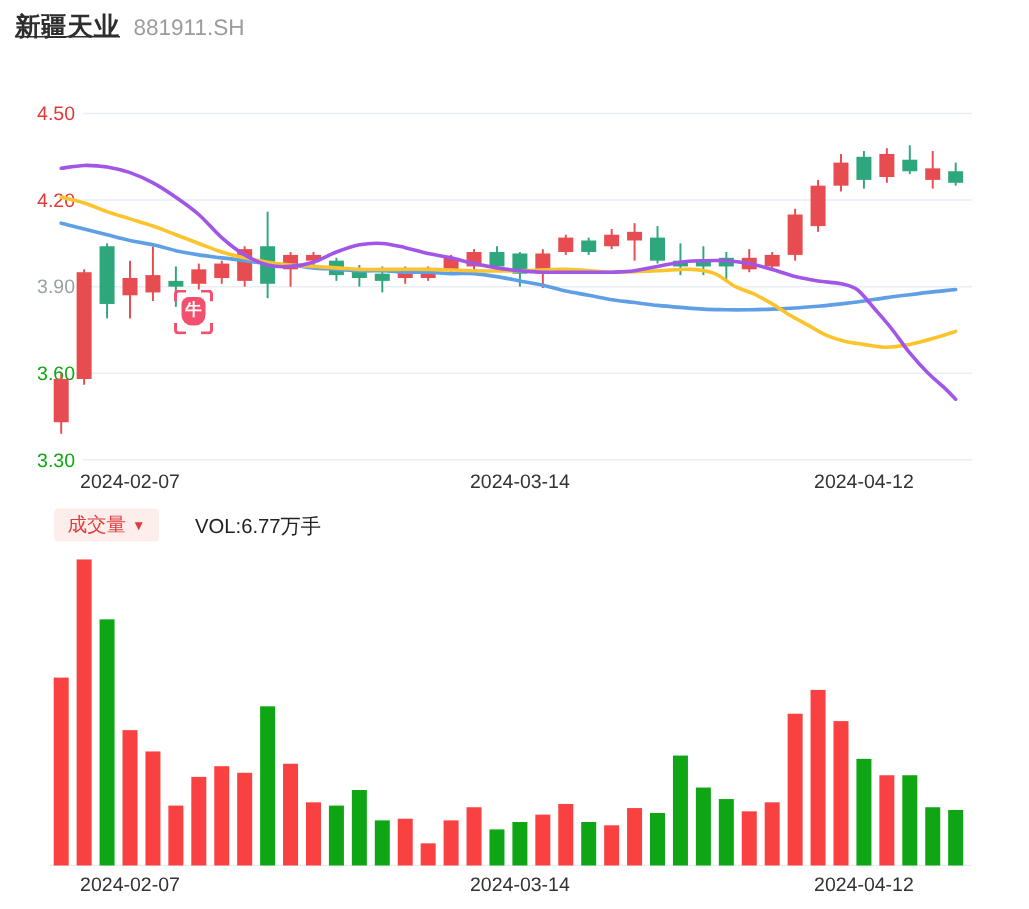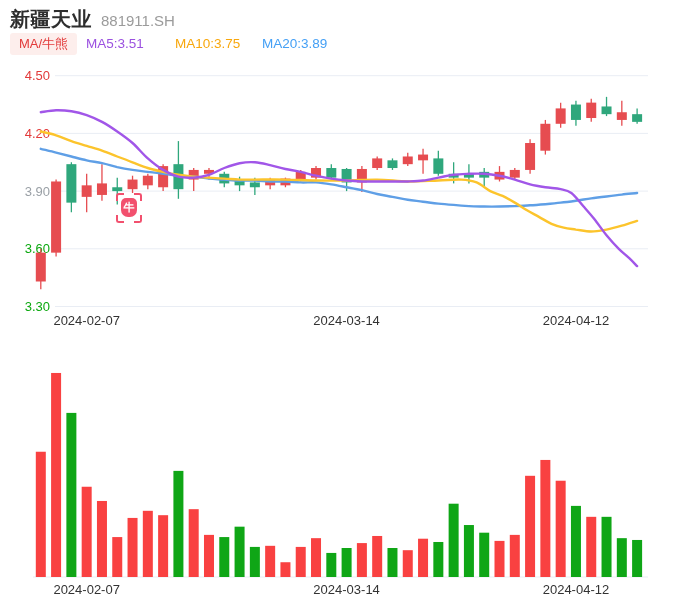--- a/index.html
+++ b/index.html
@@ -1,21 +1,21 @@
 <!DOCTYPE html>
 <html><head>
 <meta charset="utf-8">
 <style>
   html,body{margin:0;padding:0;background:#fff;}
   .stage{
     position:relative;width:686px;height:606px;background:#fff;overflow:hidden;
     font-family:"Liberation Sans","DejaVu Sans",sans-serif;
   }
   .hdr{position:absolute;left:10px;top:6px;display:flex;align-items:baseline;gap:9px;}
-  .hdr .title{font-size:20px;font-weight:bold;color:#2e2e2e;letter-spacing:.5px;}
+  .hdr .title{font-size:17px;font-weight:bold;color:#2e2e2e;letter-spacing:.5px;text-decoration:underline;}
   .hdr .code{font-size:15px;color:#9b9b9b;}
   .legend-row{position:absolute;left:0;top:33px;height:22px;width:100%;}
   .pill{
     position:absolute;display:inline-flex;align-items:center;gap:4px;
     background:#fdeeec;color:#e23a3a;font-size:13px;line-height:16px;
     padding:3px 9px;border-radius:3px;white-space:nowrap;cursor:pointer;
   }
   .pill .arrow{font-size:9px;transform:translateY(.5px);}
   .ma-item{position:absolute;top:3px;font-size:13.5px;white-space:nowrap;}
   .chart-svg{position:absolute;left:0;display:block;}
@@ -39,26 +39,20 @@
 </head>
 <body>
 
 <div class="stage">
 
   <div class="hdr">
     <span class="title">新疆天业</span>
     <span class="code">881911.SH</span>
   </div>
 
-  <div class="legend-row">
-    <span class="pill" style="left:10px;top:0;">
-      <span>MA/牛熊</span>
-    </span>
-    <span id="ma-legend"><span class="ma-item" style="left: 86px; color: rgb(155, 81, 224);">MA5:3.51</span><span class="ma-item" style="left: 175px; color: rgb(248, 167, 12);">MA10:3.75</span><span class="ma-item" style="left: 262px; color: rgb(69, 160, 245);">MA20:3.89</span></span>
-  </div>
 
   <svg id="kline-svg" class="chart-svg" style="top:66px;" width="686" height="250">
       <line x1="55" y1="9.7" x2="648" y2="9.7" stroke="#e9edf4" stroke-width="1"></line>
       <text x="50" y="14.2" fill="#e23a3a" font-size="13" text-anchor="end">4.50</text>
       <line x1="55" y1="67.39999999999996" x2="648" y2="67.39999999999996" stroke="#e9edf4" stroke-width="1"></line>
       <text x="50" y="71.89999999999996" fill="#e23a3a" font-size="13" text-anchor="end">4.20</text>
       <line x1="55" y1="125.10000000000004" x2="648" y2="125.10000000000004" stroke="#e9edf4" stroke-width="1"></line>
       <text x="50" y="129.60000000000002" fill="#9aa0a6" font-size="13" text-anchor="end">3.90</text>
       <line x1="55" y1="182.8" x2="648" y2="182.8" stroke="#e9edf4" stroke-width="1"></line>
       <text x="50" y="187.3" fill="#0ca810" font-size="13" text-anchor="end">3.60</text>
@@ -156,20 +150,27 @@
     <i class="br"></i>
     <span class="shield">牛</span>
   </div>
 
   <div class="date-row" style="top:313px;" id="date-row-1">
       <span style="left: 86.67px;">2024-02-07</span>
       <span style="left: 346.6px;">2024-03-14</span>
       <span style="left: 575.95px;">2024-04-12</span>
     </div>
 
+  <div class="vol-header">
+    <span class="pill" style="left:36px;top:0;">
+      <span>成交量</span>
+      <span class="arrow">▼</span>
+    </span>
+    <span class="vol-label">VOL:6.77万手</span>
+  </div>
 
   <svg id="vol-svg" class="chart-svg" style="top:363px;" width="686" height="218">
       <line x1="33" y1="214" x2="648" y2="214" stroke="#e9edf4" stroke-width="1"></line>
       <rect x="35.8" y="88.73700000000001" width="10" height="125.26299999999999" fill="#f94141"></rect>
       <rect x="51.089999999999996" y="9.969000000000023" width="10" height="204.03099999999998" fill="#f94141"></rect>
       <rect x="66.38" y="49.900000000000006" width="10" height="164.1" fill="#0fa616"></rect>
       <rect x="81.66999999999999" y="123.745" width="10" height="90.255" fill="#f94141"></rect>
       <rect x="96.96" y="137.96699999999998" width="10" height="76.033" fill="#f94141"></rect>
       <rect x="112.24999999999999" y="174.06900000000002" width="10" height="39.931" fill="#f94141"></rect>
       <rect x="127.53999999999999" y="154.924" width="10" height="59.076" fill="#f94141"></rect>

